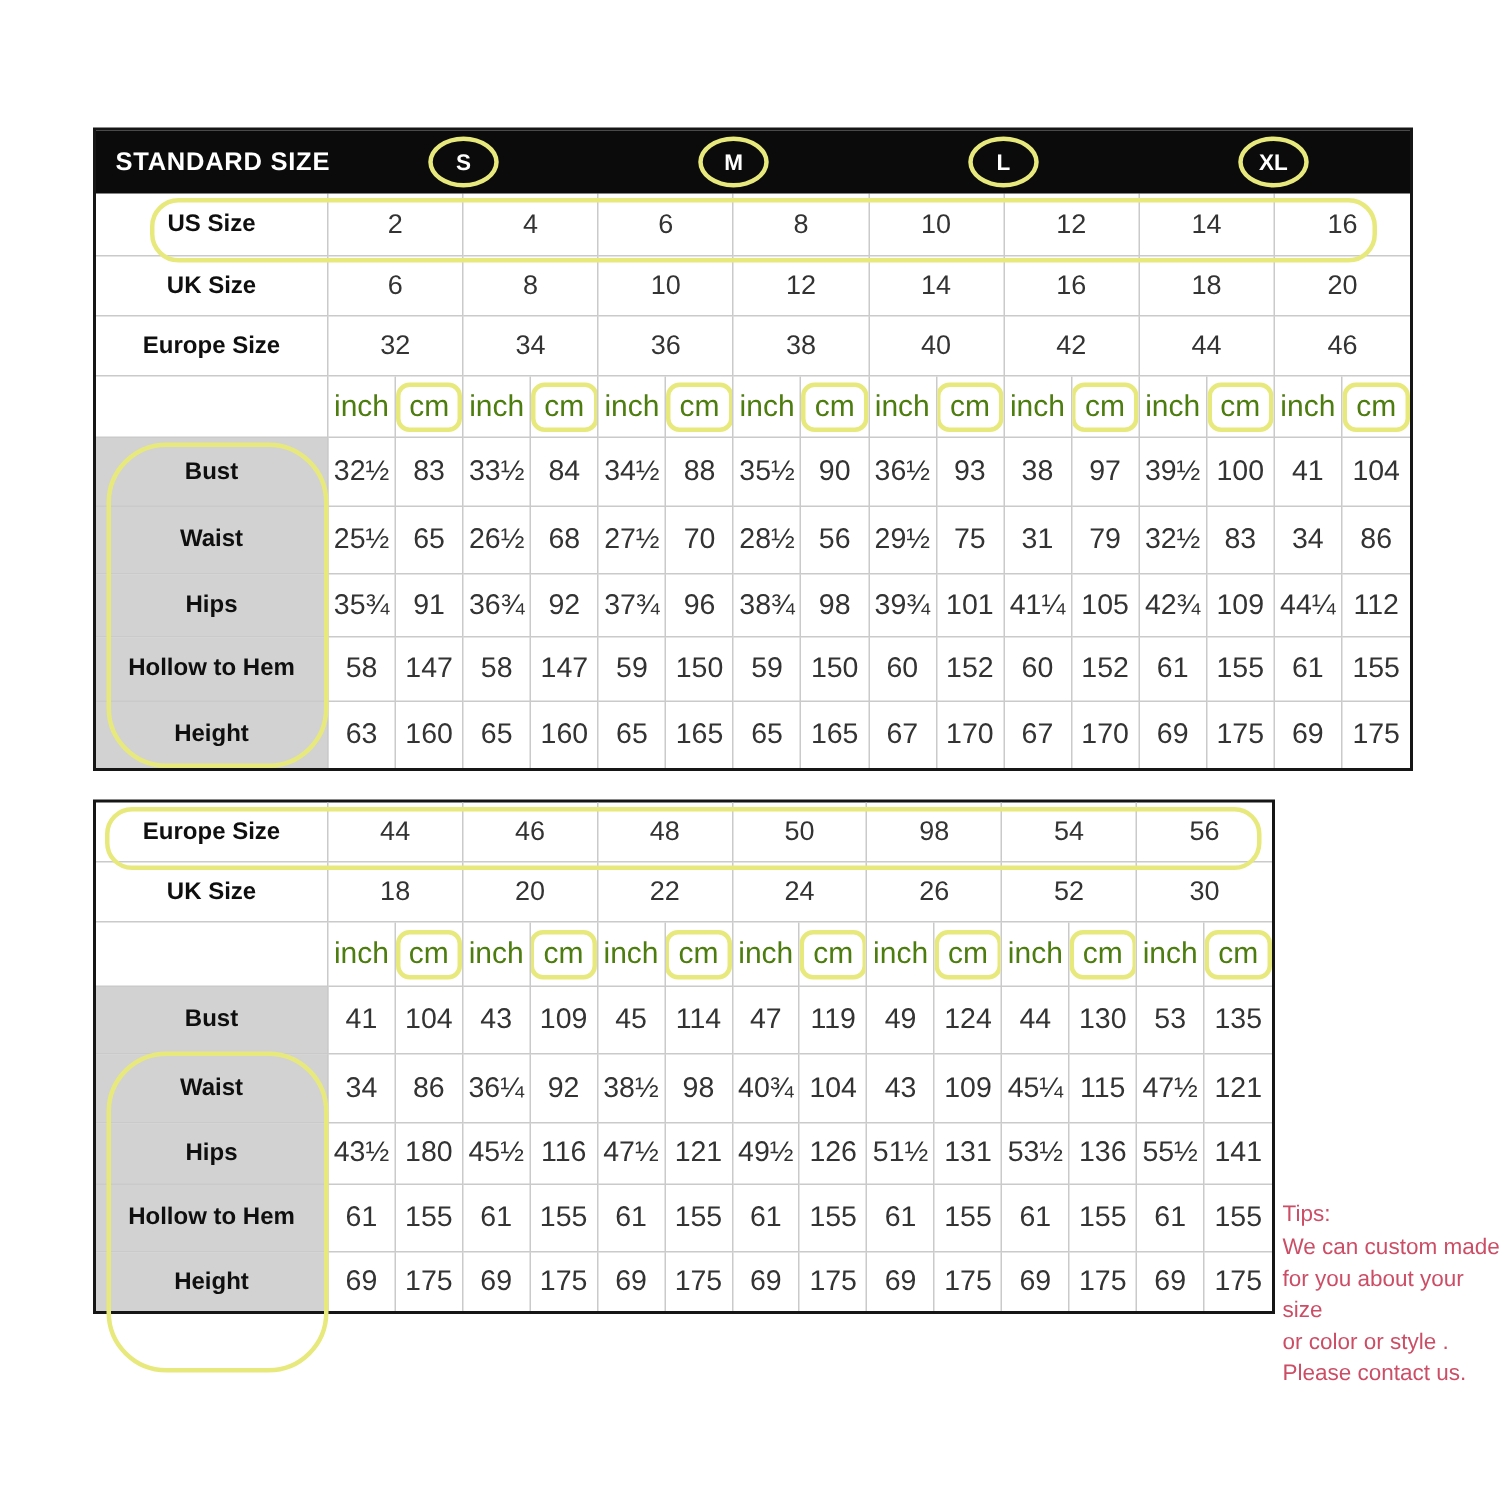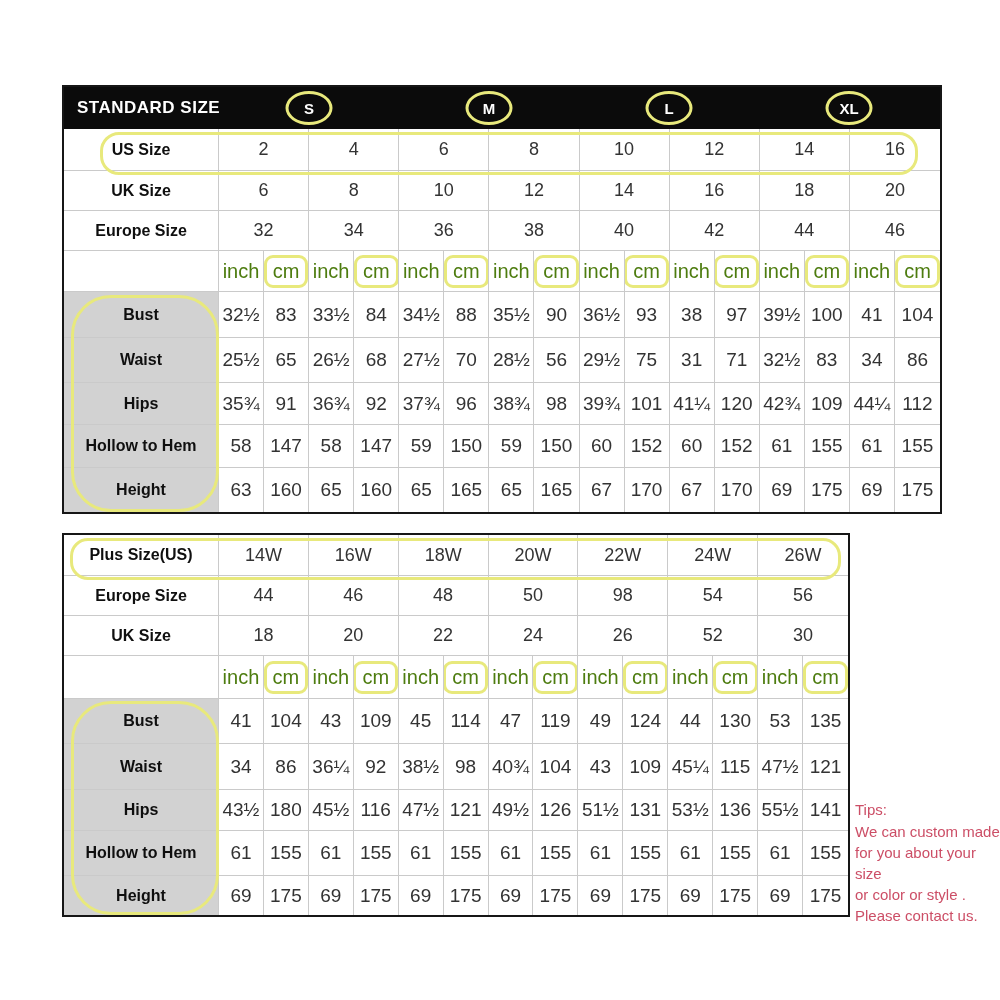--- a/index.html
+++ b/index.html
@@ -144,40 +144,40 @@
           <div class="cell">65</div>
           <div class="cell">26½</div>
           <div class="cell">68</div>
           <div class="cell">27½</div>
           <div class="cell">70</div>
           <div class="cell">28½</div>
           <div class="cell">56</div>
           <div class="cell">29½</div>
           <div class="cell">75</div>
           <div class="cell">31</div>
-          <div class="cell">71</div>
+          <div class="cell">79</div>
           <div class="cell">32½</div>
           <div class="cell">83</div>
           <div class="cell">34</div>
           <div class="cell">86</div>
         </div>
         <div class="trow" style="grid-template-columns: 155px repeat(16, 1fr); height: 42px;">
           <div class="cell label mlabel">Hips</div>
           <div class="cell">35¾</div>
           <div class="cell">91</div>
           <div class="cell">36¾</div>
           <div class="cell">92</div>
           <div class="cell">37¾</div>
           <div class="cell">96</div>
           <div class="cell">38¾</div>
           <div class="cell">98</div>
           <div class="cell">39¾</div>
           <div class="cell">101</div>
           <div class="cell">41¼</div>
-          <div class="cell">120</div>
+          <div class="cell">105</div>
           <div class="cell">42¾</div>
           <div class="cell">109</div>
           <div class="cell">44¼</div>
           <div class="cell">112</div>
         </div>
         <div class="trow" style="grid-template-columns: 155px repeat(16, 1fr); height: 43px;">
           <div class="cell label mlabel">Hollow to Hem</div>
           <div class="cell">58</div>
           <div class="cell">147</div>
           <div class="cell">58</div>
@@ -214,30 +214,20 @@
           <div class="cell">69</div>
           <div class="cell">175</div>
         </div>
       </div>
     <div class="hl hl-us"></div>
     <div class="hl hl-std-labels"></div>
   </section>
 
   <section class="table plus">
     <div id="plus-body">
-        <div class="trow" style="grid-template-columns: 155px repeat(14, 1fr); height: 41px;">
-          <div class="cell label">Plus Size(US)</div>
-          <div class="cell sizeval" style="grid-column: span 2;">14W</div>
-          <div class="cell sizeval" style="grid-column: span 2;">16W</div>
-          <div class="cell sizeval" style="grid-column: span 2;">18W</div>
-          <div class="cell sizeval" style="grid-column: span 2;">20W</div>
-          <div class="cell sizeval" style="grid-column: span 2;">22W</div>
-          <div class="cell sizeval" style="grid-column: span 2;">24W</div>
-          <div class="cell sizeval" style="grid-column: span 2;">26W</div>
-        </div>
         <div class="trow" style="grid-template-columns: 155px repeat(14, 1fr); height: 40px;">
           <div class="cell label">Europe Size</div>
           <div class="cell sizeval" style="grid-column: span 2;">44</div>
           <div class="cell sizeval" style="grid-column: span 2;">46</div>
           <div class="cell sizeval" style="grid-column: span 2;">48</div>
           <div class="cell sizeval" style="grid-column: span 2;">50</div>
           <div class="cell sizeval" style="grid-column: span 2;">98</div>
           <div class="cell sizeval" style="grid-column: span 2;">54</div>
           <div class="cell sizeval" style="grid-column: span 2;">56</div>
         </div>

